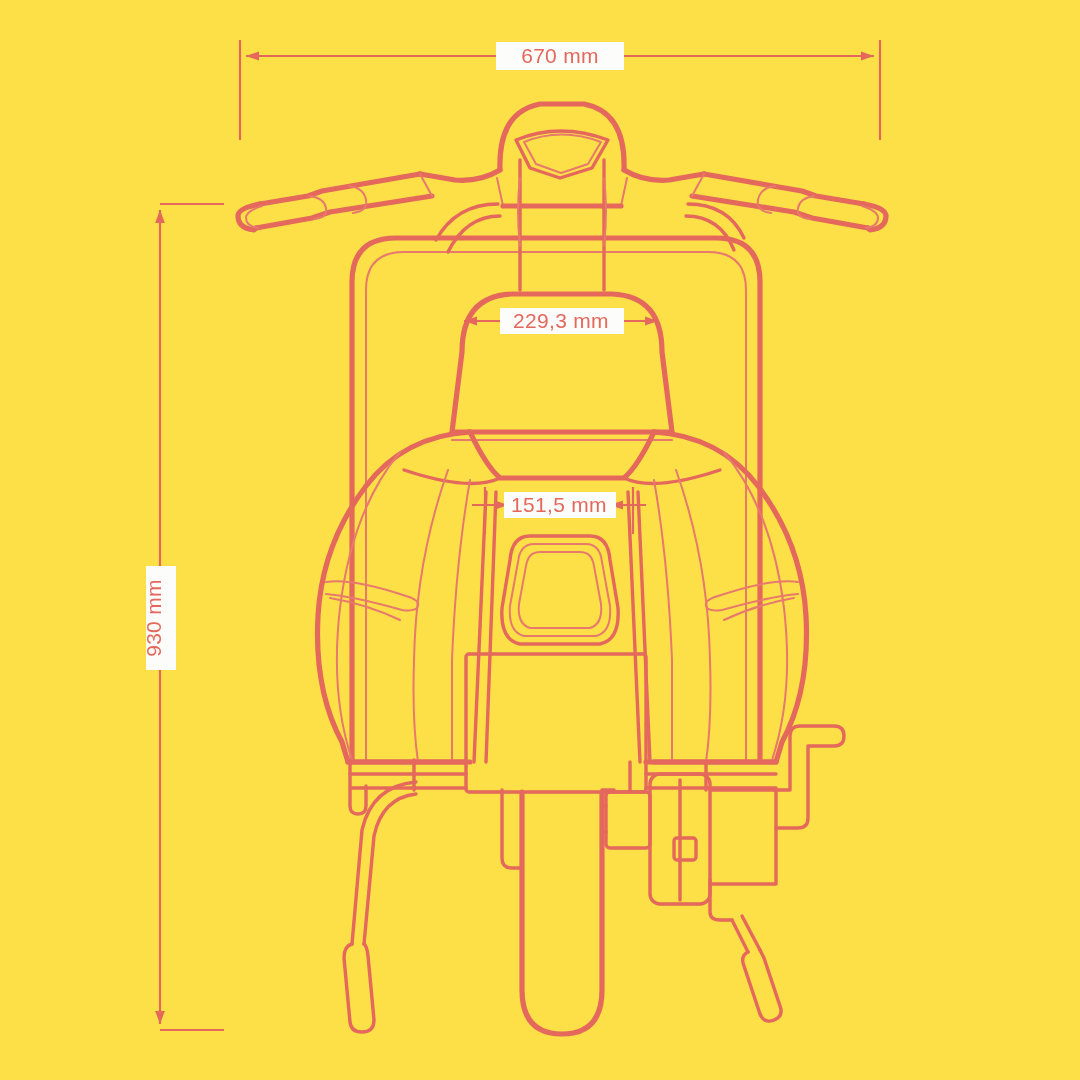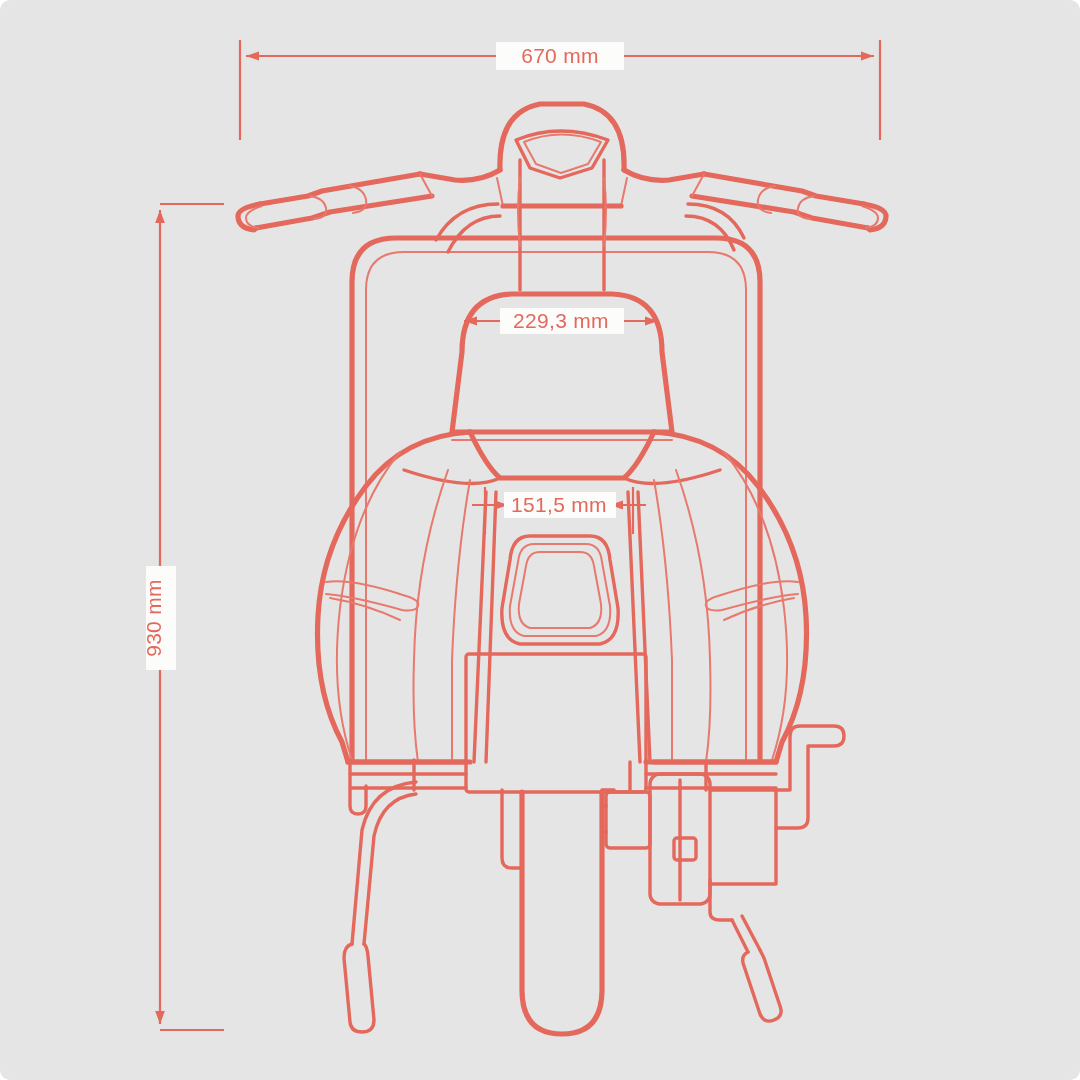--- a/index.html
+++ b/index.html
@@ -27,21 +27,21 @@
   }
   .dim-text {
     font-family: "Liberation Sans", sans-serif;
     font-size: 21px;
     letter-spacing: 0.3px;
   }
 </style>
 </head>
 <body>
 
-<div id="stage" style="background: #e5e5e5; border-radius: 10px;">
+<div id="stage" style="background: #fde047;">
 
   <svg id="drawing" viewBox="0 0 1080 1080" xmlns="http://www.w3.org/2000/svg">
 
     <defs>
       <marker id="arrR" markerWidth="14" markerHeight="10" refX="13" refY="5" orient="auto" markerUnits="userSpaceOnUse">
         <path d="M0,0.6 L13,5 L0,9.4 Z" fill="#e4685c"></path>
       </marker>
       <marker id="arrL" markerWidth="14" markerHeight="10" refX="13" refY="5" orient="auto" markerUnits="userSpaceOnUse">
         <path d="M0,0.6 L13,5 L0,9.4 Z" fill="#e4685c"></path>
       </marker>

